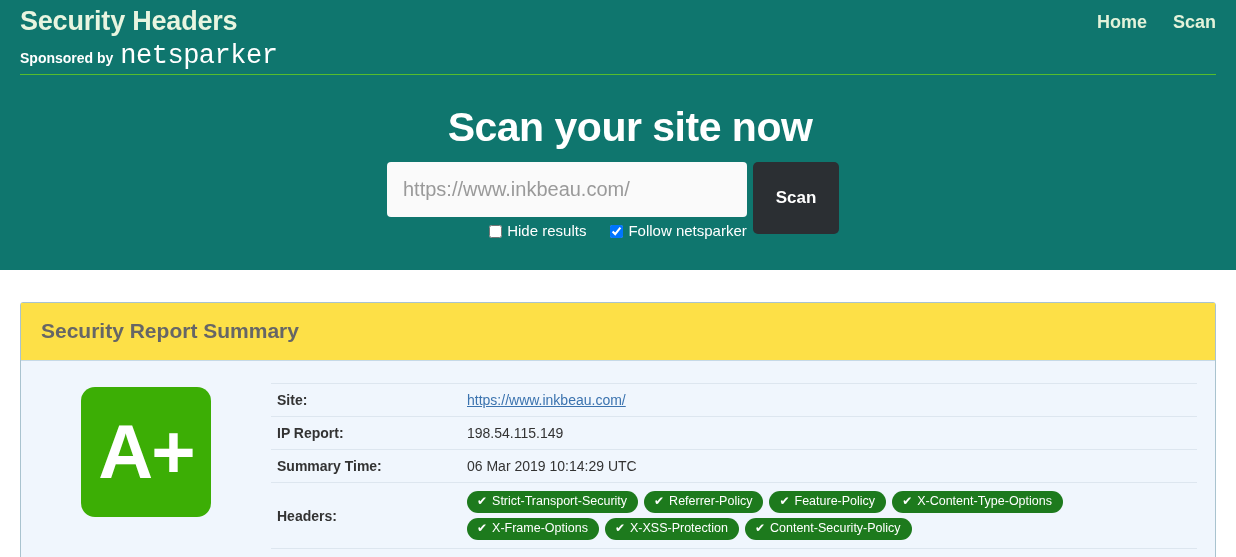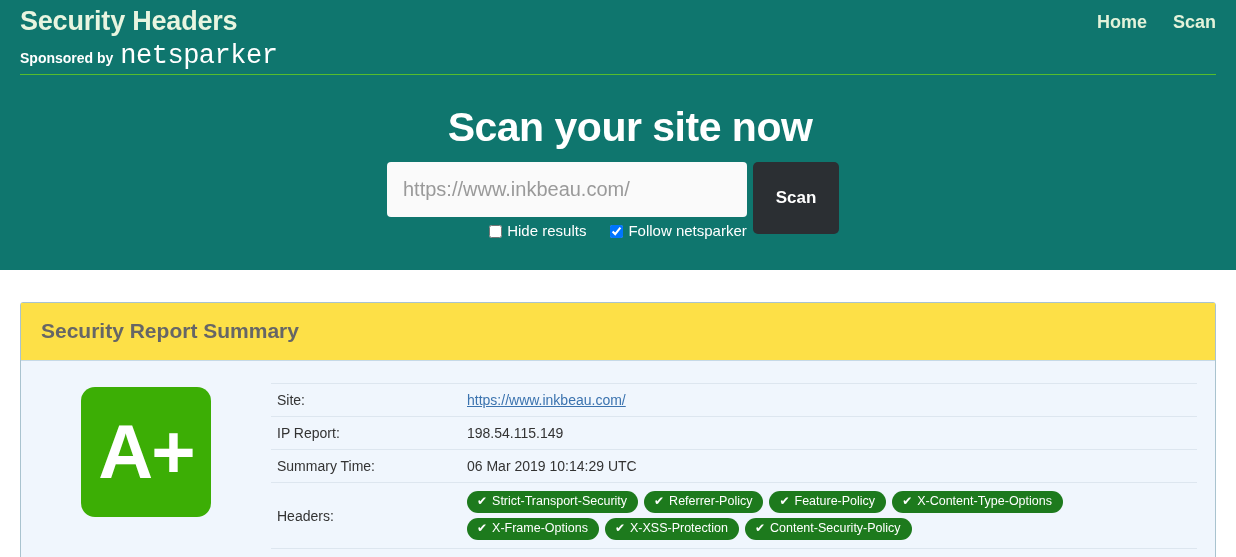--- a/index.html
+++ b/index.html
@@ -220,21 +220,21 @@
   table.info td {
     padding: 8px 6px 8px 6px;
     border-bottom: 1px solid #dde6ef;
     font-size: 14px;
     vertical-align: middle;
     color: #333333;
   }
   table.info tr:first-child td { border-top: 1px solid #dde6ef; }
   td.key {
     width: 190px;
-    font-weight: normal;
+    font-weight: bold;
     color: #333333;
   }
   td.val a {
     color: #3b73af;
     text-decoration: underline;
     font-size: 14px;
   }
   td.val { color: #444444; }
 
   .badges {

